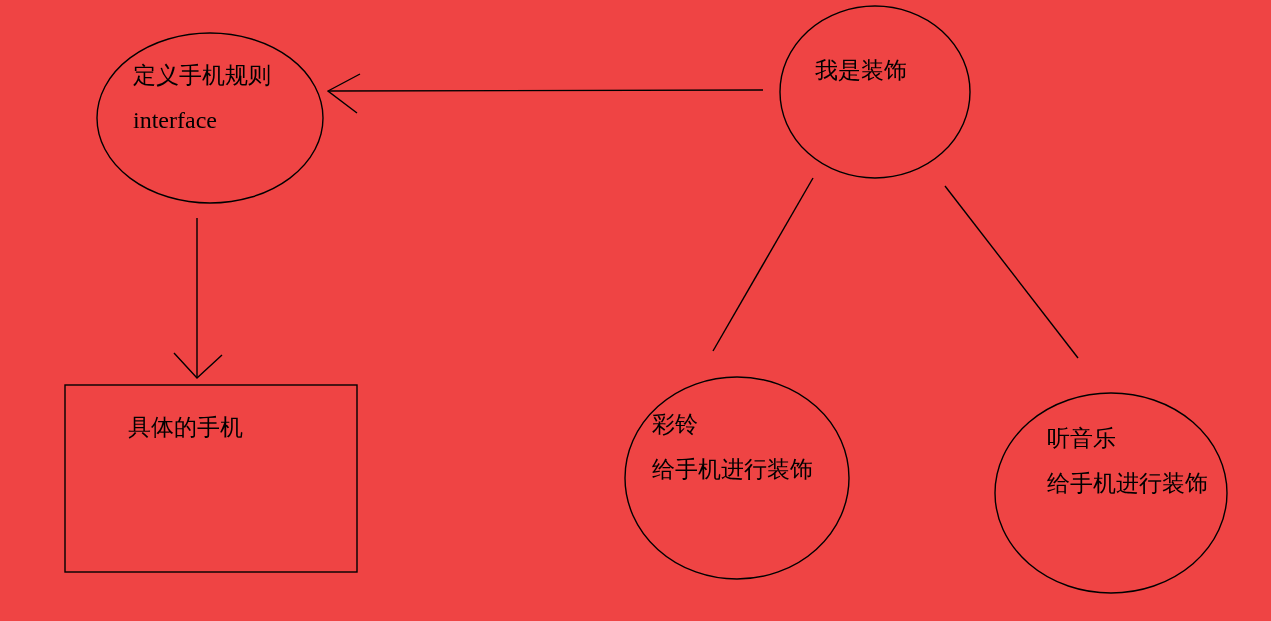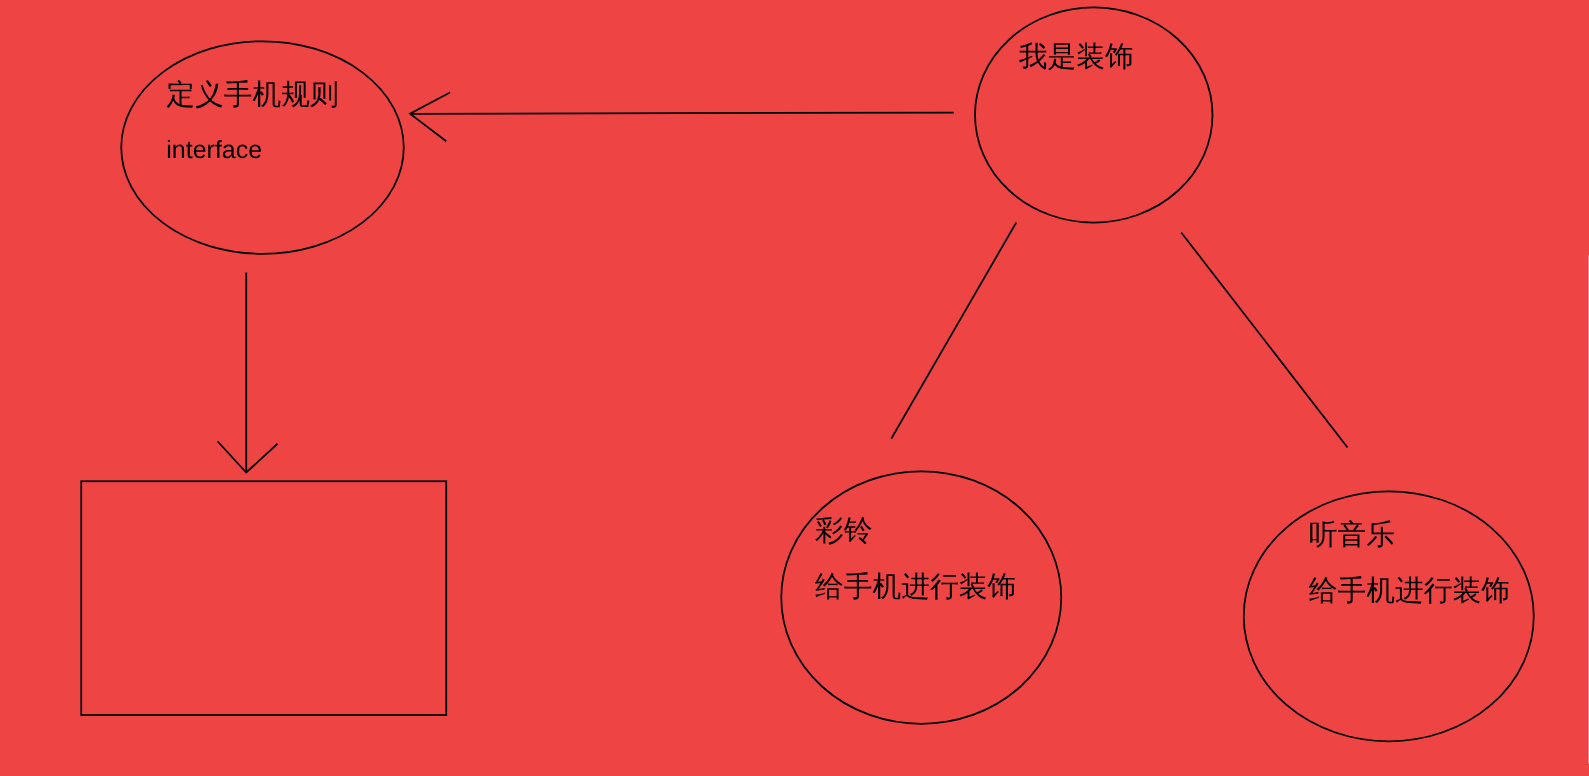--- a/index.html
+++ b/index.html
@@ -25,22 +25,22 @@
     color: #000000;
     white-space: nowrap;
   }
   .label .zh {
     font-family: "Liberation Sans", sans-serif;
     font-size: 23px;
     line-height: 45px;
     height: 45px;
   }
   .label .code {
-    font-family: Liberation Sans, sans-serif;
-    font-size: 20px;
+    font-family: Liberation Serif, serif;
+    font-size: 24px;
     line-height: 45px;
     height: 45px;
   }
 </style>
 </head>
 <body>
 
 <div class="canvas">
 
   <svg width="1271" height="621" viewBox="0 0 1271 621" fill="none" stroke="#000000" stroke-width="1.4">
@@ -68,30 +68,31 @@
     <line x1="813" y1="178" x2="713" y2="351"></line>
 
     <line x1="945" y1="186" x2="1078" y2="358"></line>
   </svg>
 
   <div class="label" style="left:133px; top:53px;">
     <div class="zh">定义手机规则</div>
     <div class="code">interface</div>
   </div>
 
-  <div class="label" style="left:815px; top:23px;">
+  <div class="label" style="left:815px; top:48px;">
     <div class="zh">我是装饰</div>
   </div>
 
   <div class="label" style="left:128px; top:405px;">
+    <div class="zh">具体的手机</div>
   </div>
 
   <div class="label" style="left:652px; top:402px;">
     <div class="zh">彩铃</div>
     <div class="zh">给手机进行装饰</div>
   </div>
 
-  <div class="label" style="left:1047px; top:405px;">
+  <div class="label" style="left:1047px; top:416px;">
     <div class="zh">听音乐</div>
     <div class="zh">给手机进行装饰</div>
   </div>
 
 </div>
 
 </body></html>

